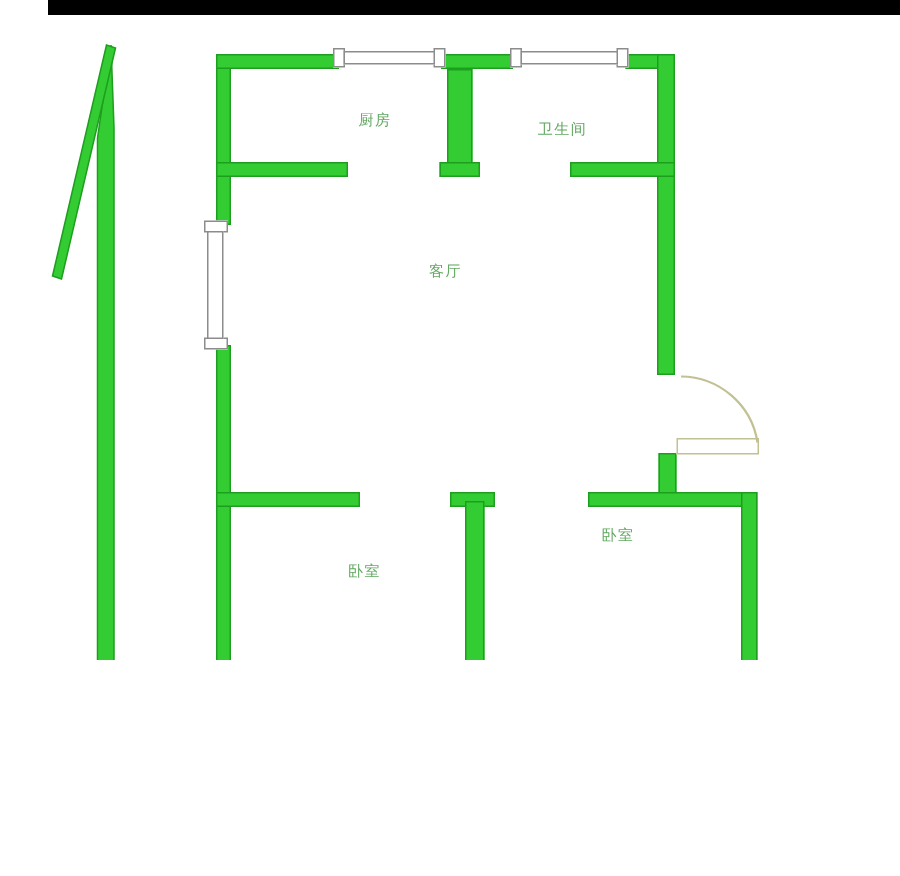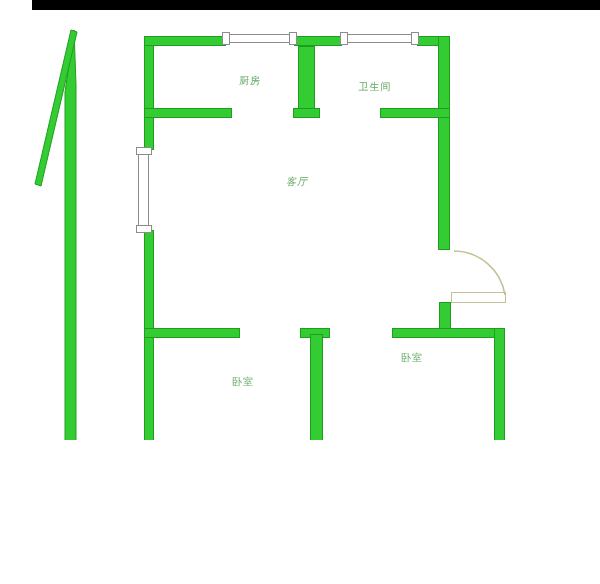--- a/index.html
+++ b/index.html
@@ -99,17 +99,17 @@
   <svg class="overlay" width="600" height="584" viewBox="0 0 600 584">
     <g>
       <polygon points="42,30 33,92 33,453 44,453 44,85" fill="#33CC33" stroke="#1E9E1E" stroke-width="1"></polygon>
       <polygon points="45,32 9,186 3,184 39,30" fill="#33CC33" stroke="#1E9E1E" stroke-width="1"></polygon>
     </g>
     <path d="M 422 251 A 52 52 0 0 1 473 295" fill="none" stroke="#C2C193" stroke-width="1.5"></path>
   </svg>
 
   <div class="room-label" style="left:194px;top:75px;width:48px;">厨房</div>
   <div class="room-label" style="left:314px;top:81px;width:58px;">卫生间</div>
-  <div class="room-label" style="left:241px;top:176px;width:48px;font-style:italic;">客厅</div>
+  <div class="room-label" style="left:241px;top:176px;width:48px;">客厅</div>
   <div class="room-label" style="left:187px;top:376px;width:48px;">卧室</div>
   <div class="room-label" style="left:356px;top:352px;width:48px;">卧室</div>
 
 </div>
 
 </body></html>

